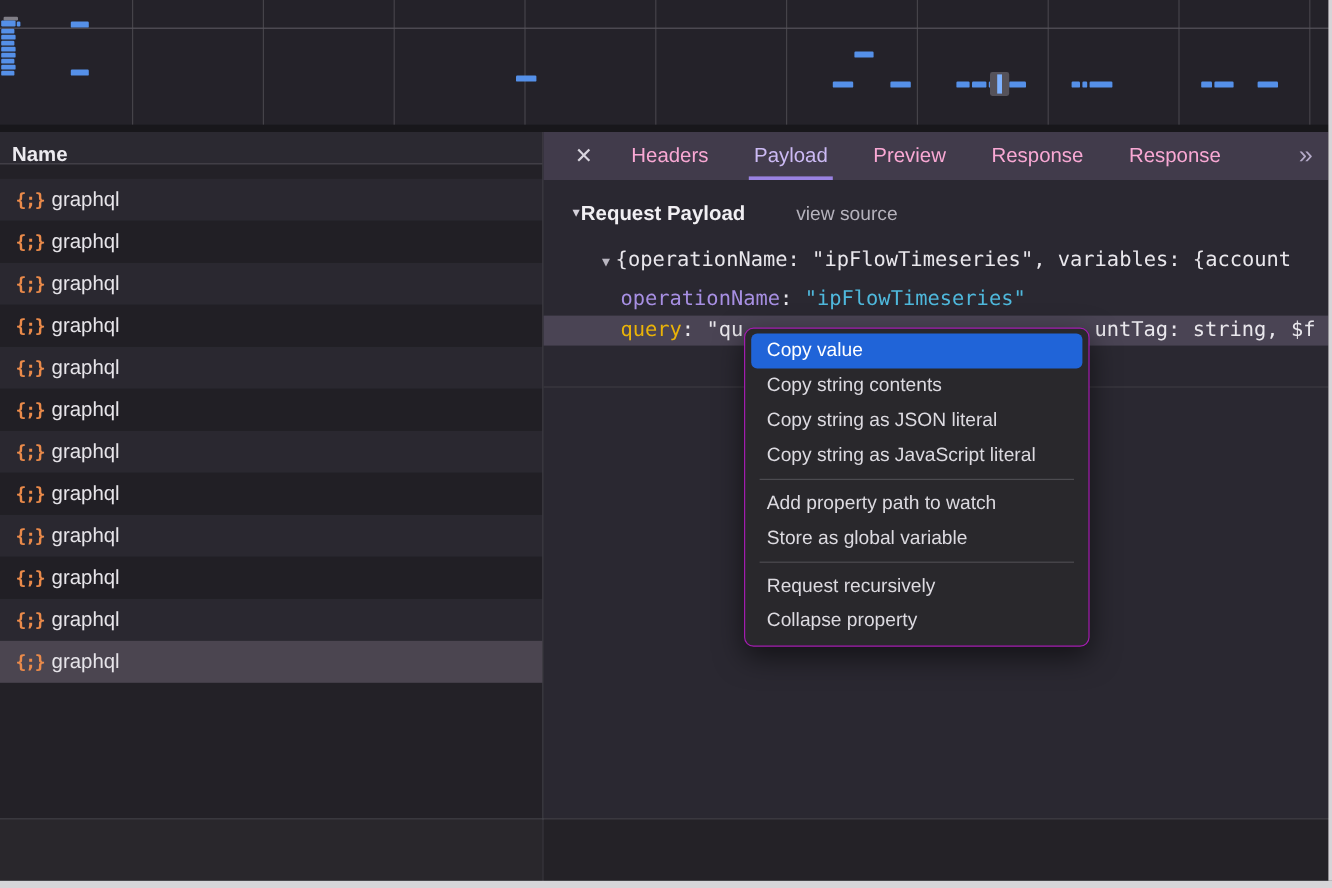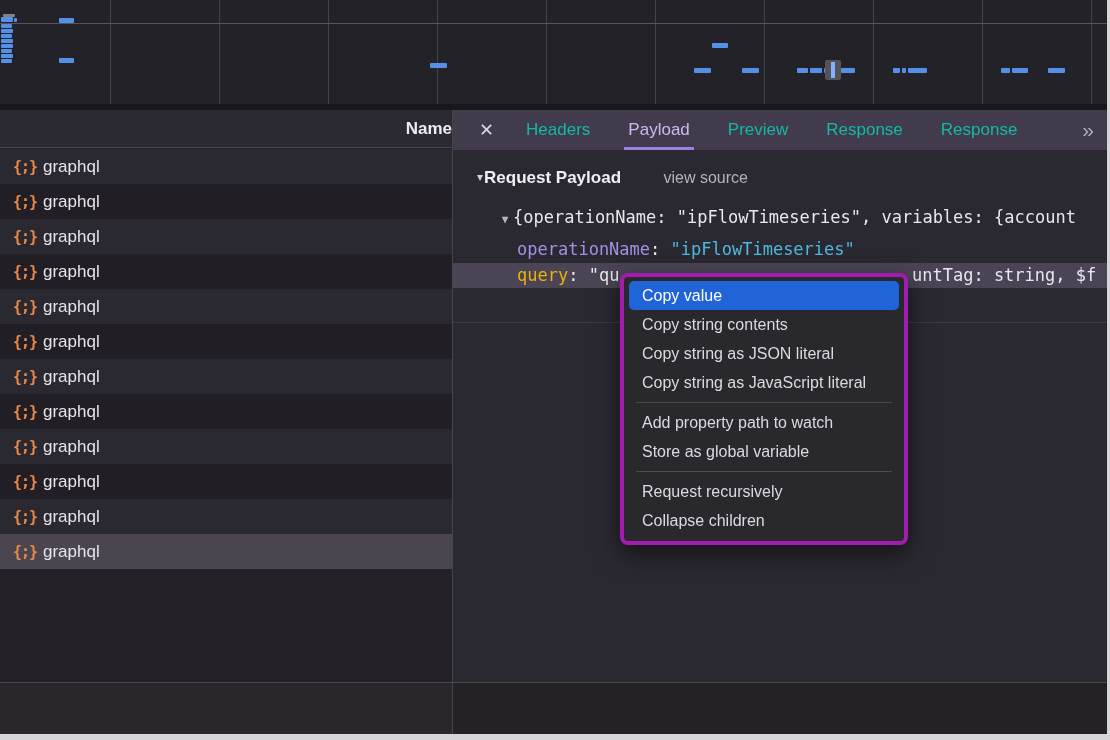--- a/index.html
+++ b/index.html
@@ -14,44 +14,44 @@
   .ov-grid{position:absolute;top:0;width:1px;height:104px;background:#454349;}
   .ov-hline{position:absolute;left:0;top:23px;width:1110px;height:1px;background:#56545b;}
   .ov-bar{position:absolute;height:5px;background:#5590e8;border-radius:1px;}
   .ov-bar.gray{background:#807e86;height:3px;}
   #ov-hover{position:absolute;left:825px;top:60px;width:16px;height:20px;background:#55525a;border-radius:2px;}
   #ov-hover .tick{position:absolute;left:6px;top:2px;width:4px;height:16px;background:#7fb2ff;}
   #ov-sep{position:absolute;left:0;top:104px;width:1110px;height:6px;background:#18171b;}
 
   
   #left-panel{position:absolute;left:0;top:110px;width:452px;height:572px;}
-  #name-header{position:absolute;left:0;top:0;width:452px;height:38px;background:#2b2931;
+  #name-header{position:absolute;left:0;top:0;width:452px;height:27px;background:#2b2931;
     border-bottom:1px solid #47444c;color:#eceaef;font-size:17px;font-weight:700;
-    line-height:38px;padding-left:10px;box-sizing:border-box;text-align:right;}
+    line-height:38px;padding-left:10px;box-sizing:border-box;}
   .nrow{position:absolute;left:0;width:452px;height:35px;line-height:35px;color:#e6e4e9;
     font-size:17px;white-space:nowrap;cursor:default;}
   .nrow.odd{background:#2a2830;}
   .nrow.even{background:#211f25;}
   .nrow.selected{background:#4b4550;}
   .jicon{display:inline-block;width:30px;margin-left:13px;color:#ea8a4a;
     font-family:"DejaVu Sans Mono",monospace;font-size:15px;font-weight:700;letter-spacing:-1px;}
   
   #vdivider{position:absolute;left:452px;top:110px;width:1px;height:624px;background:#47444c;}
   #hdivider{position:absolute;left:0;top:682px;width:1110px;height:1px;background:#4a484e;}
   #bottom-left{position:absolute;left:0;top:683px;width:452px;height:51px;background:#29272c;}
   #bottom-right{position:absolute;left:453px;top:683px;width:657px;height:51px;background:#242227;}
   #bottom-edge{position:absolute;left:0;top:734px;width:1110px;height:6px;background:#d6d5d8;}
   #right-edge{position:absolute;left:1107px;top:0;width:3px;height:734px;background:#d6d5d8;}
 
   
   #detail-panel{position:absolute;left:453px;top:110px;width:654px;height:572px;background:#2a2831;}
   #tabbar{position:absolute;left:0;top:0;width:654px;height:40px;background:#413b4b;
     display:flex;align-items:center;padding-left:26px;box-sizing:border-box;}
   #close-x{color:#d8d5de;font-size:18px;margin-right:28px;cursor:default;}
-  .tab{position:relative;color:#14b8a6;font-size:17px;margin-right:30px;padding:0 4px;
+  .tab{position:relative;color:#f9a8d4;font-size:17px;margin-right:30px;padding:0 4px;
     height:40px;line-height:40px;cursor:default;}
   .tab.active{color:#ccbaf4;}
   .tab.active::after{content:"";position:absolute;left:0;right:0;bottom:0;height:3px;background:#9a82e2;}
   #overflow-tabs{margin-left:auto;margin-right:16px;color:#b4aac8;font-size:21px;letter-spacing:-3px;}
 
   
   #payload{position:absolute;left:0;top:40px;width:654px;height:532px;}
   #rp-line{position:absolute;left:0;top:18px;height:22px;white-space:nowrap;}
   #rp-tri{color:#d4d1da;font-size:12px;margin-left:24px;vertical-align:2px;}
   #rp-title{color:#f1eff3;font-size:17px;font-weight:700;margin-left:1px;}
@@ -67,21 +67,21 @@
   #tree-root{top:55px;padding-left:44px;box-sizing:border-box;}
   #tree-op{top:87px;padding-left:64px;box-sizing:border-box;}
   #tree-query{top:113px;height:25px;background:#4a4454;padding-left:64px;box-sizing:border-box;}
   #query-suffix{position:absolute;left:459px;top:0;}
   #tree-vars{top:143px;padding-left:46px;box-sizing:border-box;}
   #vars-suffix{position:absolute;left:455px;top:0;}
   #tree-bottom{position:absolute;left:0;top:172px;width:654px;height:1px;background:#3c3a42;}
 
   
   #context-menu{position:absolute;left:620px;top:273px;width:288px;height:auto;
-    background:#29282c;border:4px solid #a21caf;border-radius:8px;box-sizing:border-box;
+    background:#29282c;border:1px solid #a21caf;border-radius:8px;box-sizing:border-box;
     padding:4px 0 6px 0;box-shadow:0 8px 24px rgba(0,0,0,.55);z-index:50;}
   .menu-item{height:29px;line-height:29px;margin:0 5px;padding:0 13px;border-radius:5px;
     color:#dcdae0;font-size:16px;white-space:nowrap;cursor:default;}
   .menu-item.highlighted{background:#2064d8;color:#ffffff;}
   .menu-sep{height:1px;background:#4c4b50;margin:5px 12px;}
 </style>
 </head>
 <body>
 
 <div id="app">
@@ -197,16 +197,16 @@
   <div id="context-menu">
       <div class="menu-item highlighted">Copy value</div>
       <div class="menu-item">Copy string contents</div>
       <div class="menu-item">Copy string as JSON literal</div>
       <div class="menu-item">Copy string as JavaScript literal</div>
       <div class="menu-sep"></div>
       <div class="menu-item">Add property path to watch</div>
       <div class="menu-item">Store as global variable</div>
       <div class="menu-sep"></div>
       <div class="menu-item">Request recursively</div>
-      <div class="menu-item">Collapse children</div>
+      <div class="menu-item">Collapse property</div>
     </div>
 
 </div>
 
 </body></html>

